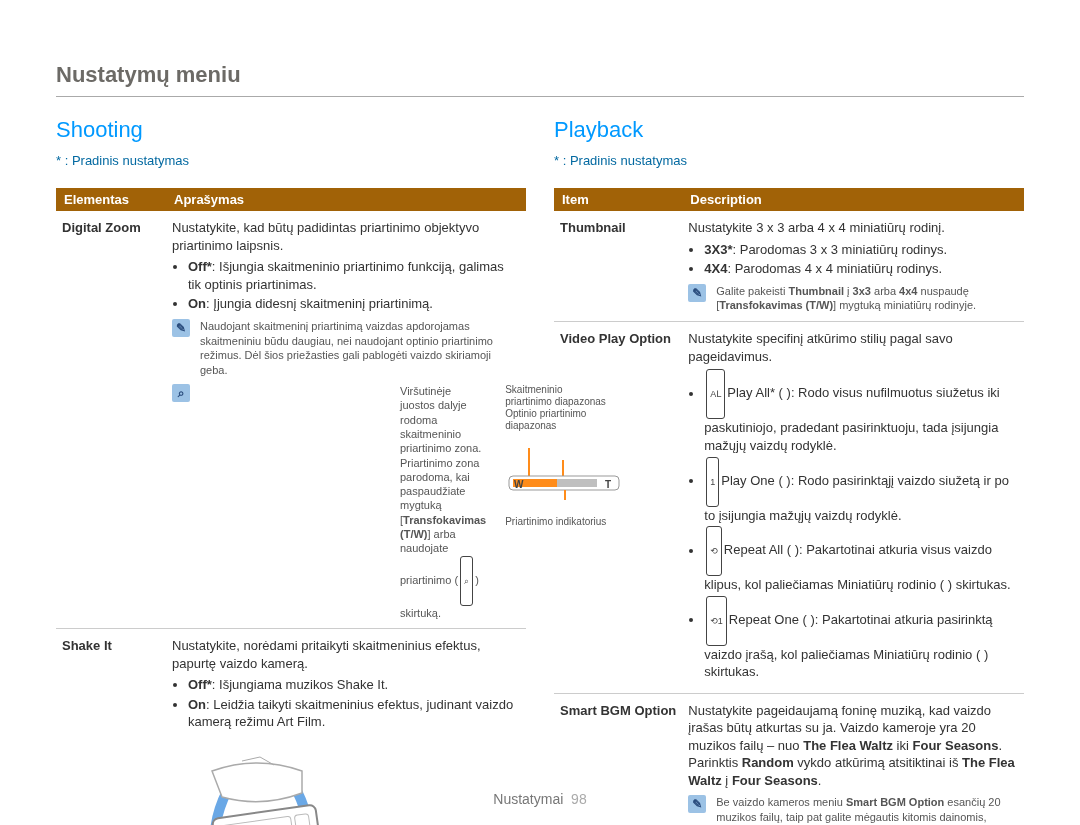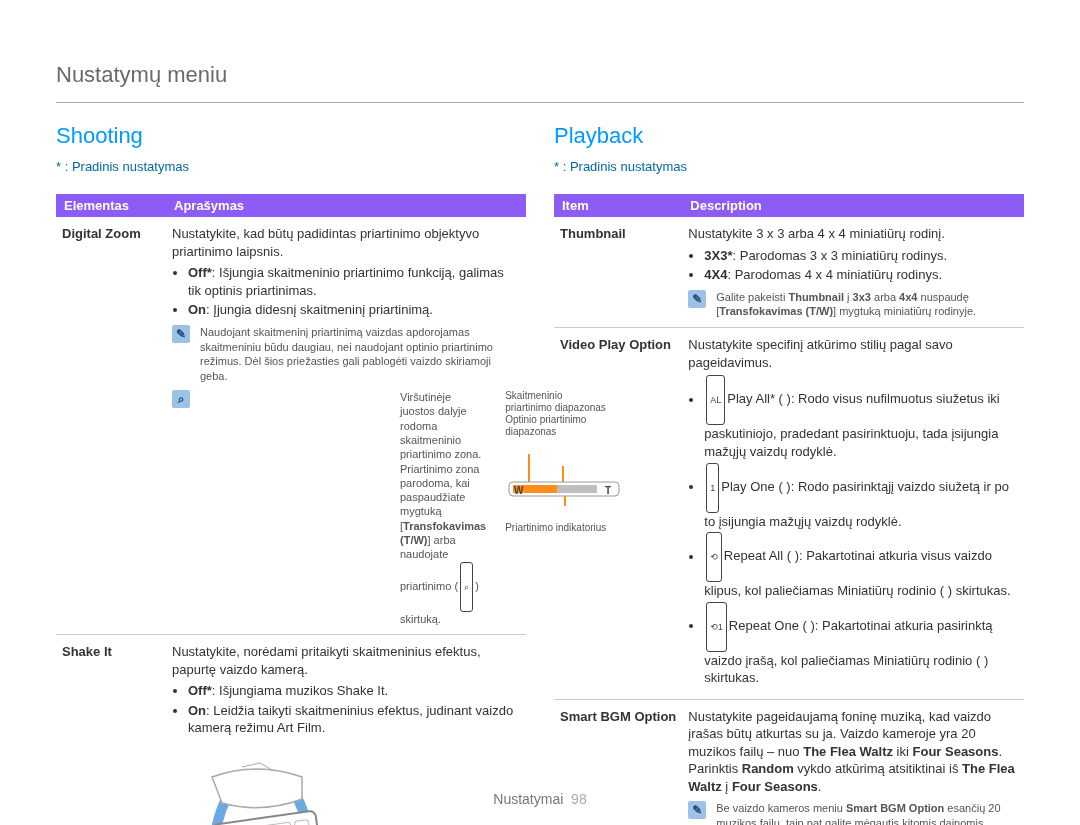--- a/index.html
+++ b/index.html
@@ -12,22 +12,23 @@
     color: #333;
     position: relative;
   }
   .page {
     padding: 62px 56px 30px 56px;
   }
   .breadcrumb {
     font-size: 22px;
     color: #6c6a66;
     border-bottom: 1px solid #aaa;
-    padding-bottom: 14px;
+    padding-bottom: 8px;
     margin-bottom: 20px;
+    font-weight: bold;
   }
   .columns {
     display: grid;
     grid-template-columns: 1fr 1fr;
     column-gap: 28px;
   }
   .section-title {
     color: #09f;
     font-size: 22px;
     font-weight: 400;
@@ -38,21 +39,21 @@
     font-size: 13px;
     color: #0369a1;
     margin-bottom: 20px;
   }
   table.settings {
     width: 100%;
     border-collapse: collapse;
     font-size: 13px;
   }
   table.settings th {
-    background: #8b5cf6;
+    background: #a16207;
     color: #fff;
     font-weight: bold;
     text-align: left;
     padding: 4px 8px;
     font-size: 13px;
   }
   table.settings td {
     vertical-align: top;
     padding: 8px 6px;
     border-bottom: 1px solid #ccc;

